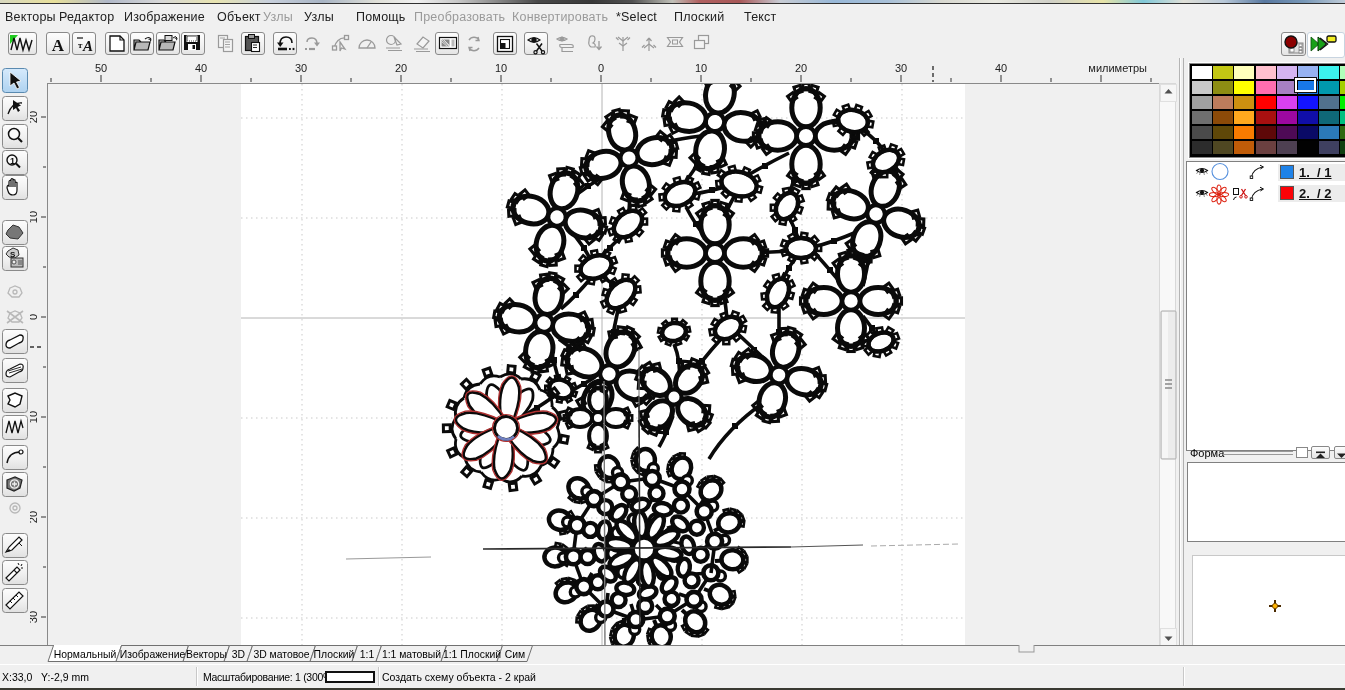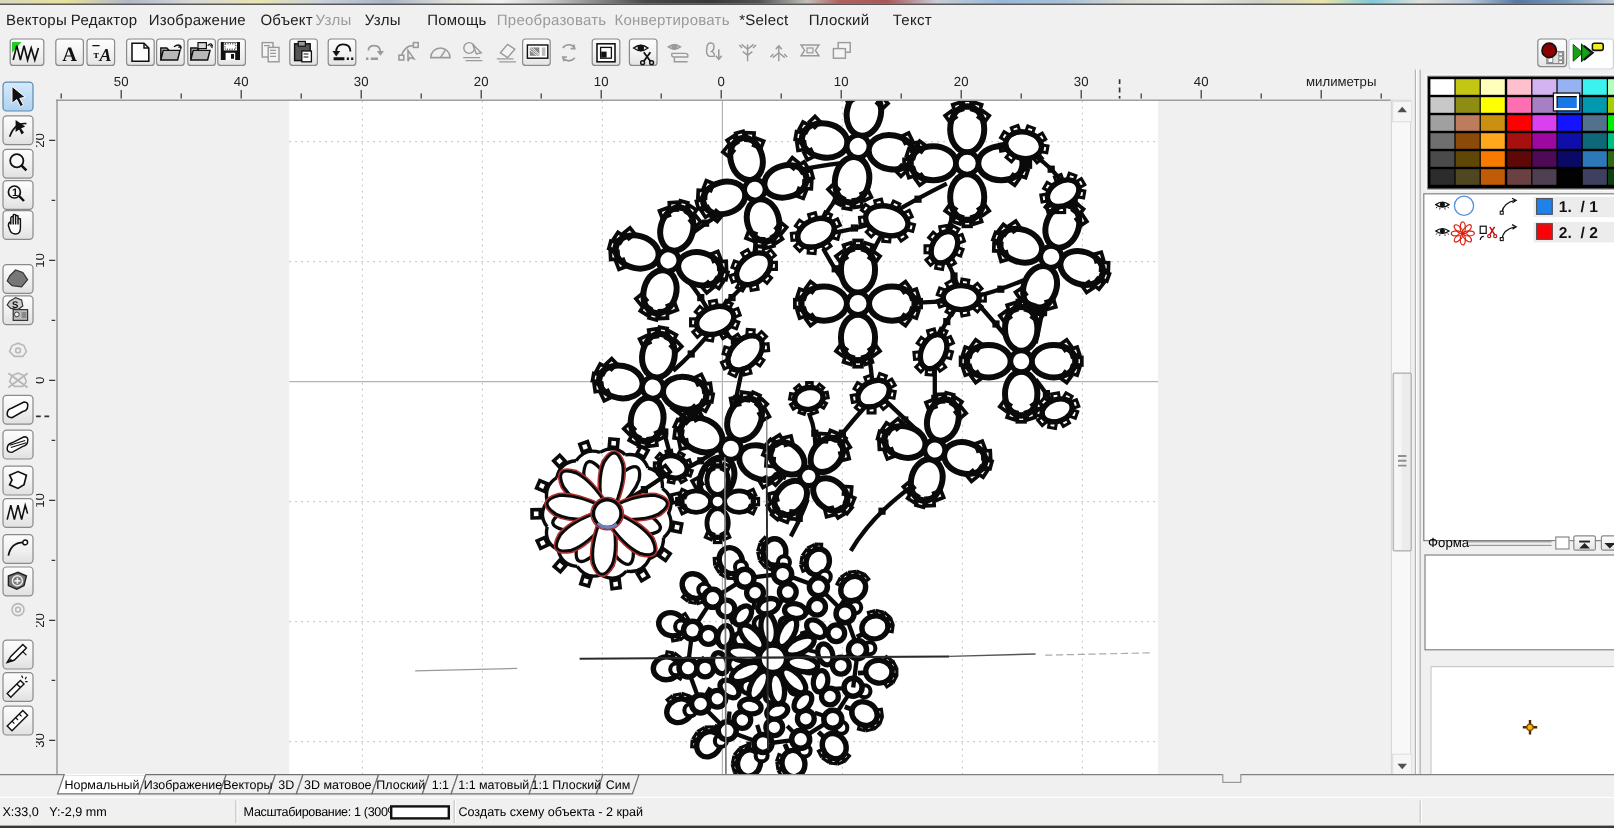--- a/index.html
+++ b/index.html
@@ -26,21 +26,21 @@
 #page { position:absolute; left:193px; top:0; width:724px; height:562px; background:#ffffff; }
 
 #vscroll { left:1159px; top:83px; width:17px; height:562px; background:#f8f8f8; border:1px solid #d8d8d8; }
 
 #rpanel { left:1183px; top:58px; width:162px; height:610px; background:#f0f0f0; border-left:1px solid #b0b0b0; }
 #palette { position:absolute; left:5px; top:5px; width:157px; height:95px; background:#000; border:1px solid #898989; outline:1px solid #fff; }
 .sw { position:absolute; width:19.5px; height:13px; }
 #layers { position:absolute; left:2px; top:103px; width:160px; height:290px; background:#fff; border:1px solid #808080; }
 .lrowbg { position:absolute; left:91px; top:2px; width:67px; height:17px; background:#ececec; }
 .lsw { position:absolute; left:93px; top:3px; width:14px; height:14px; border:1px solid #555; }
-.ltxt { position:absolute; left:112px; top:3px; font-size:13px; font-weight:bold; color:#111; }
+.ltxt { position:absolute; left:112px; top:3px; font-size:13px; font-weight:bold; color:#111;text-decoration:underline; }
 
 #parts-label { position:absolute; left:6px; top:389px; font-size:11px; color:#000; }
 #parts-box { position:absolute; left:3px; top:404px; width:159px; height:80px; background:#fff; border:1px solid #808080; }
 #preview-box { position:absolute; left:8px; top:497px; width:154px; height:104px; background:#fff; border:1px solid #c8c8c8; }
 
 #tabs { left:0; top:645px; width:1345px; height:19px; background:#f0f0f0; font-size:12px; }
 
 #statusbar { left:0; top:664px; width:1345px; height:24px; background:#f0f0f0; border-top:1px solid #fff; font-size:10.5px; color:#000; }
 #statusbar .cell { position:absolute; top:2px; height:19px; }
 #bottomstrip { left:0; top:688px; width:1345px; height:2px; background:#3a3a32; }

